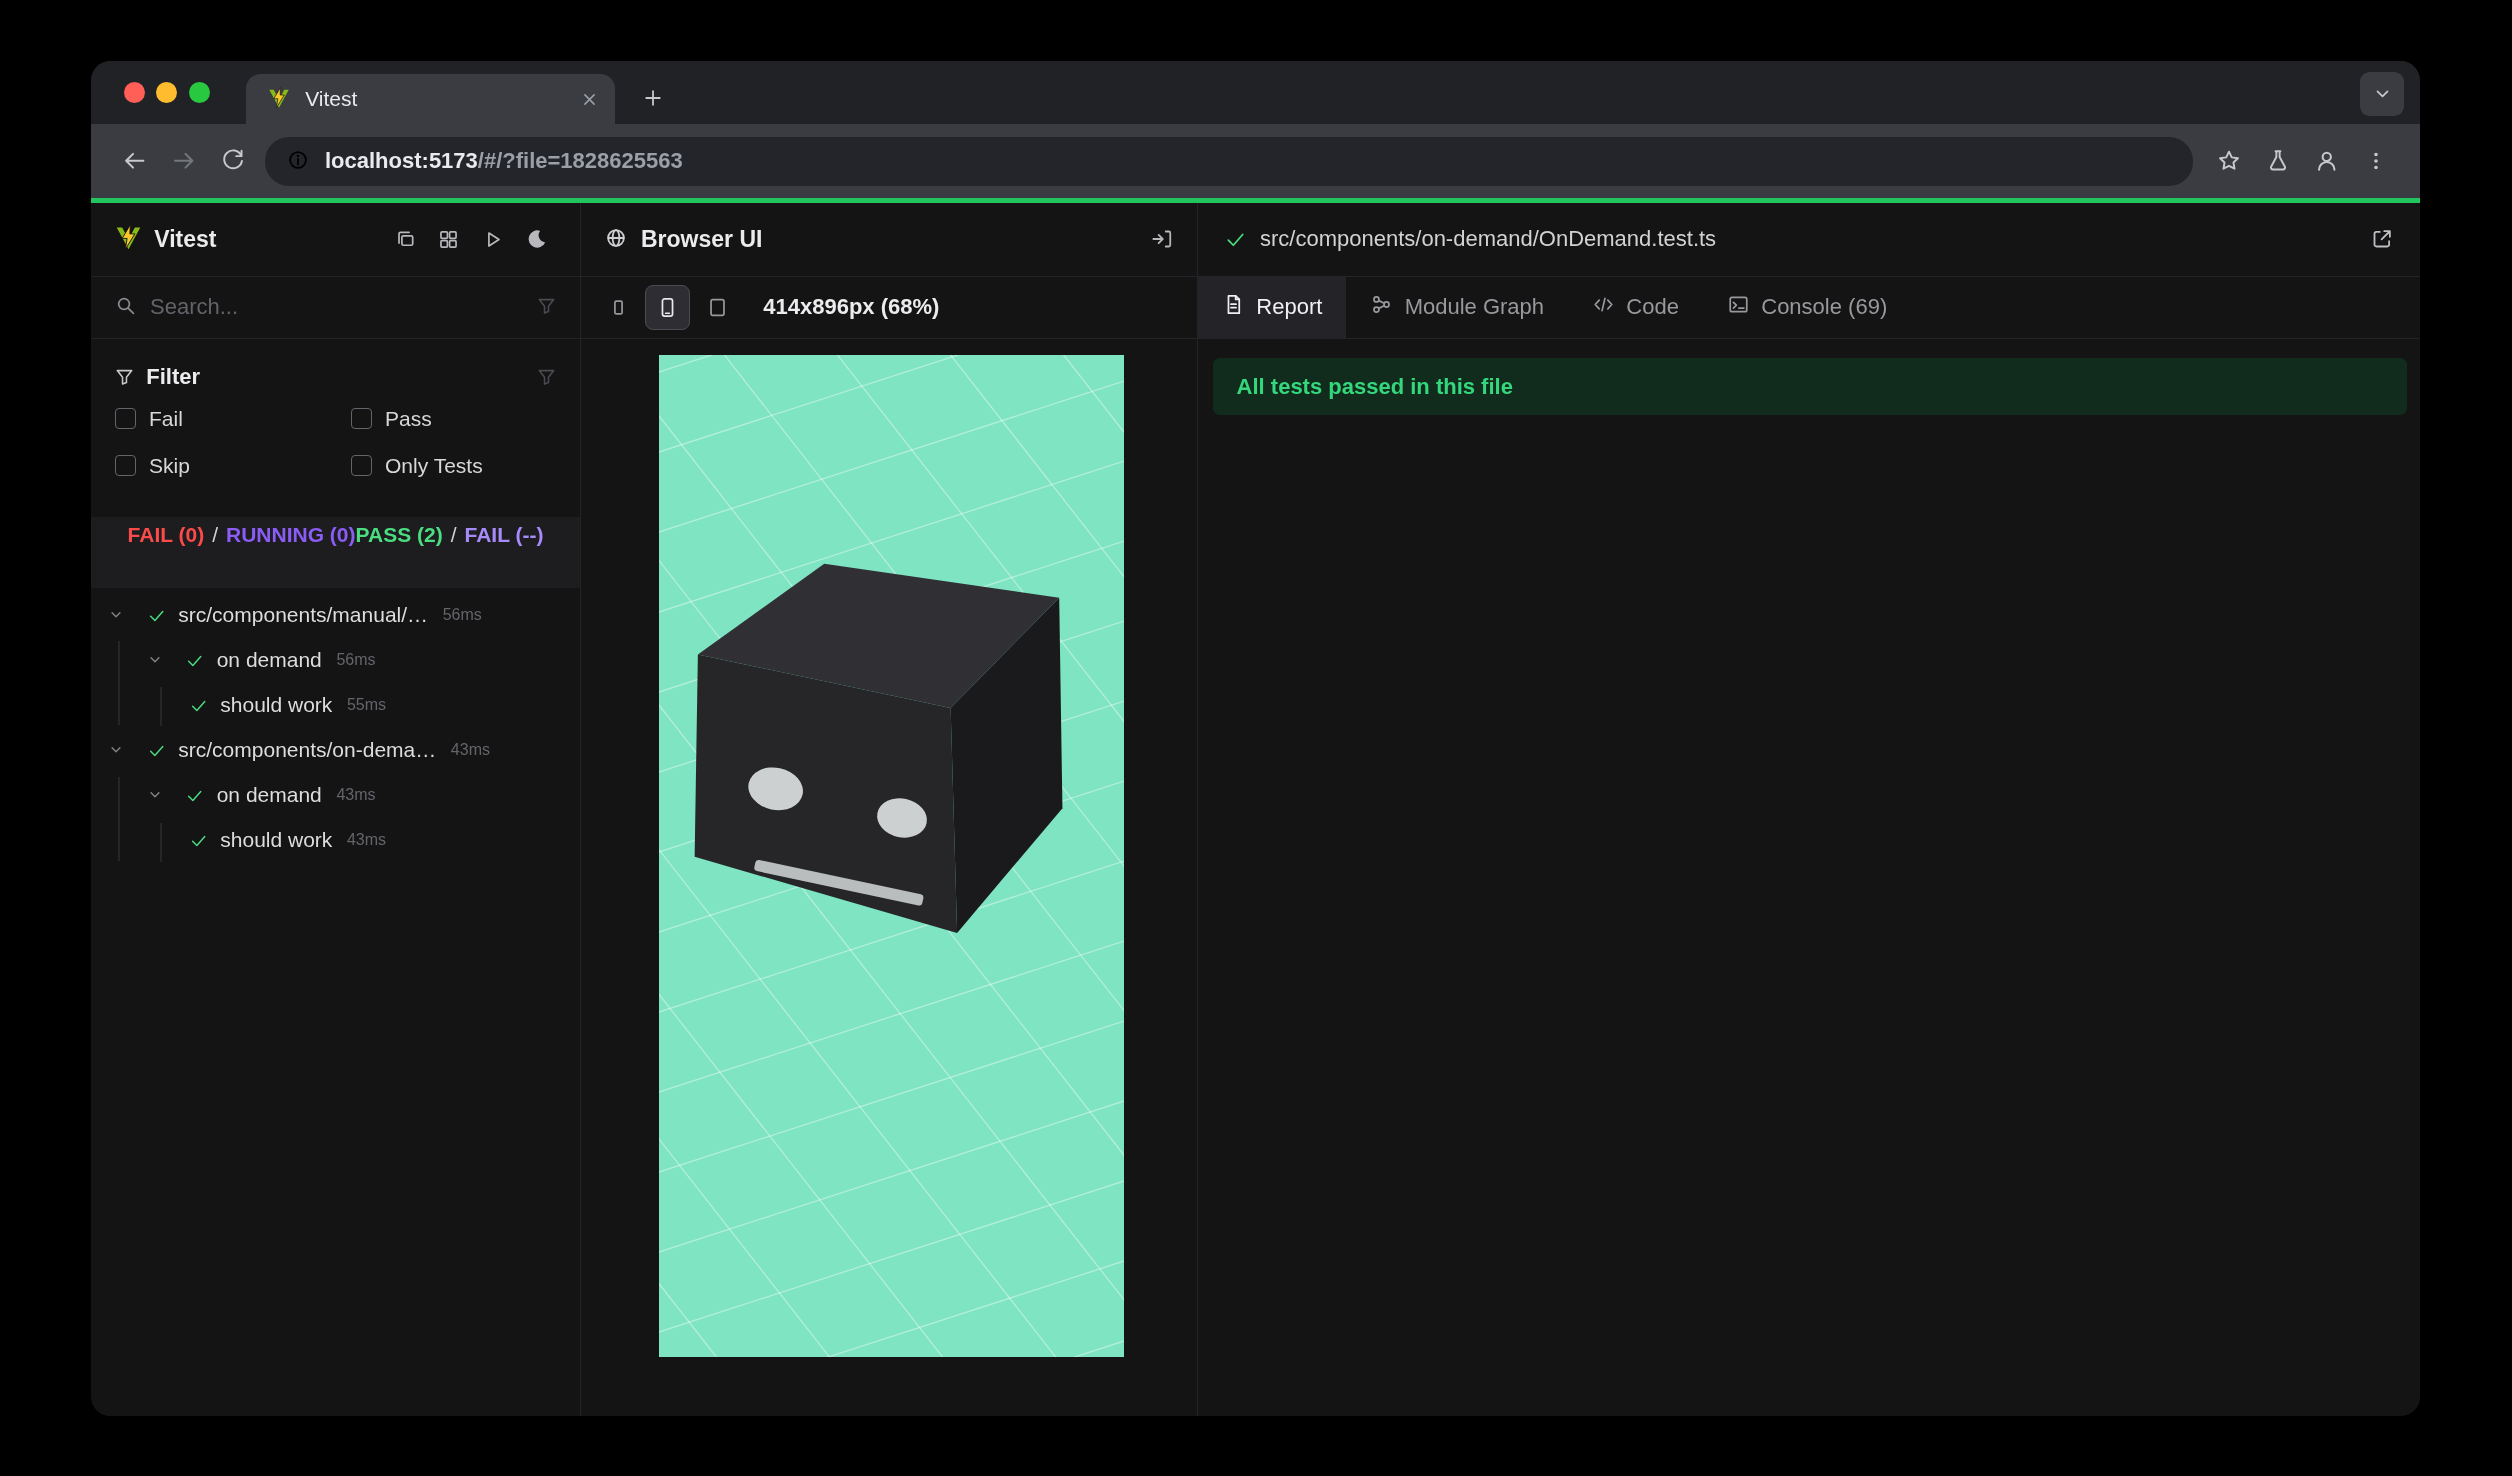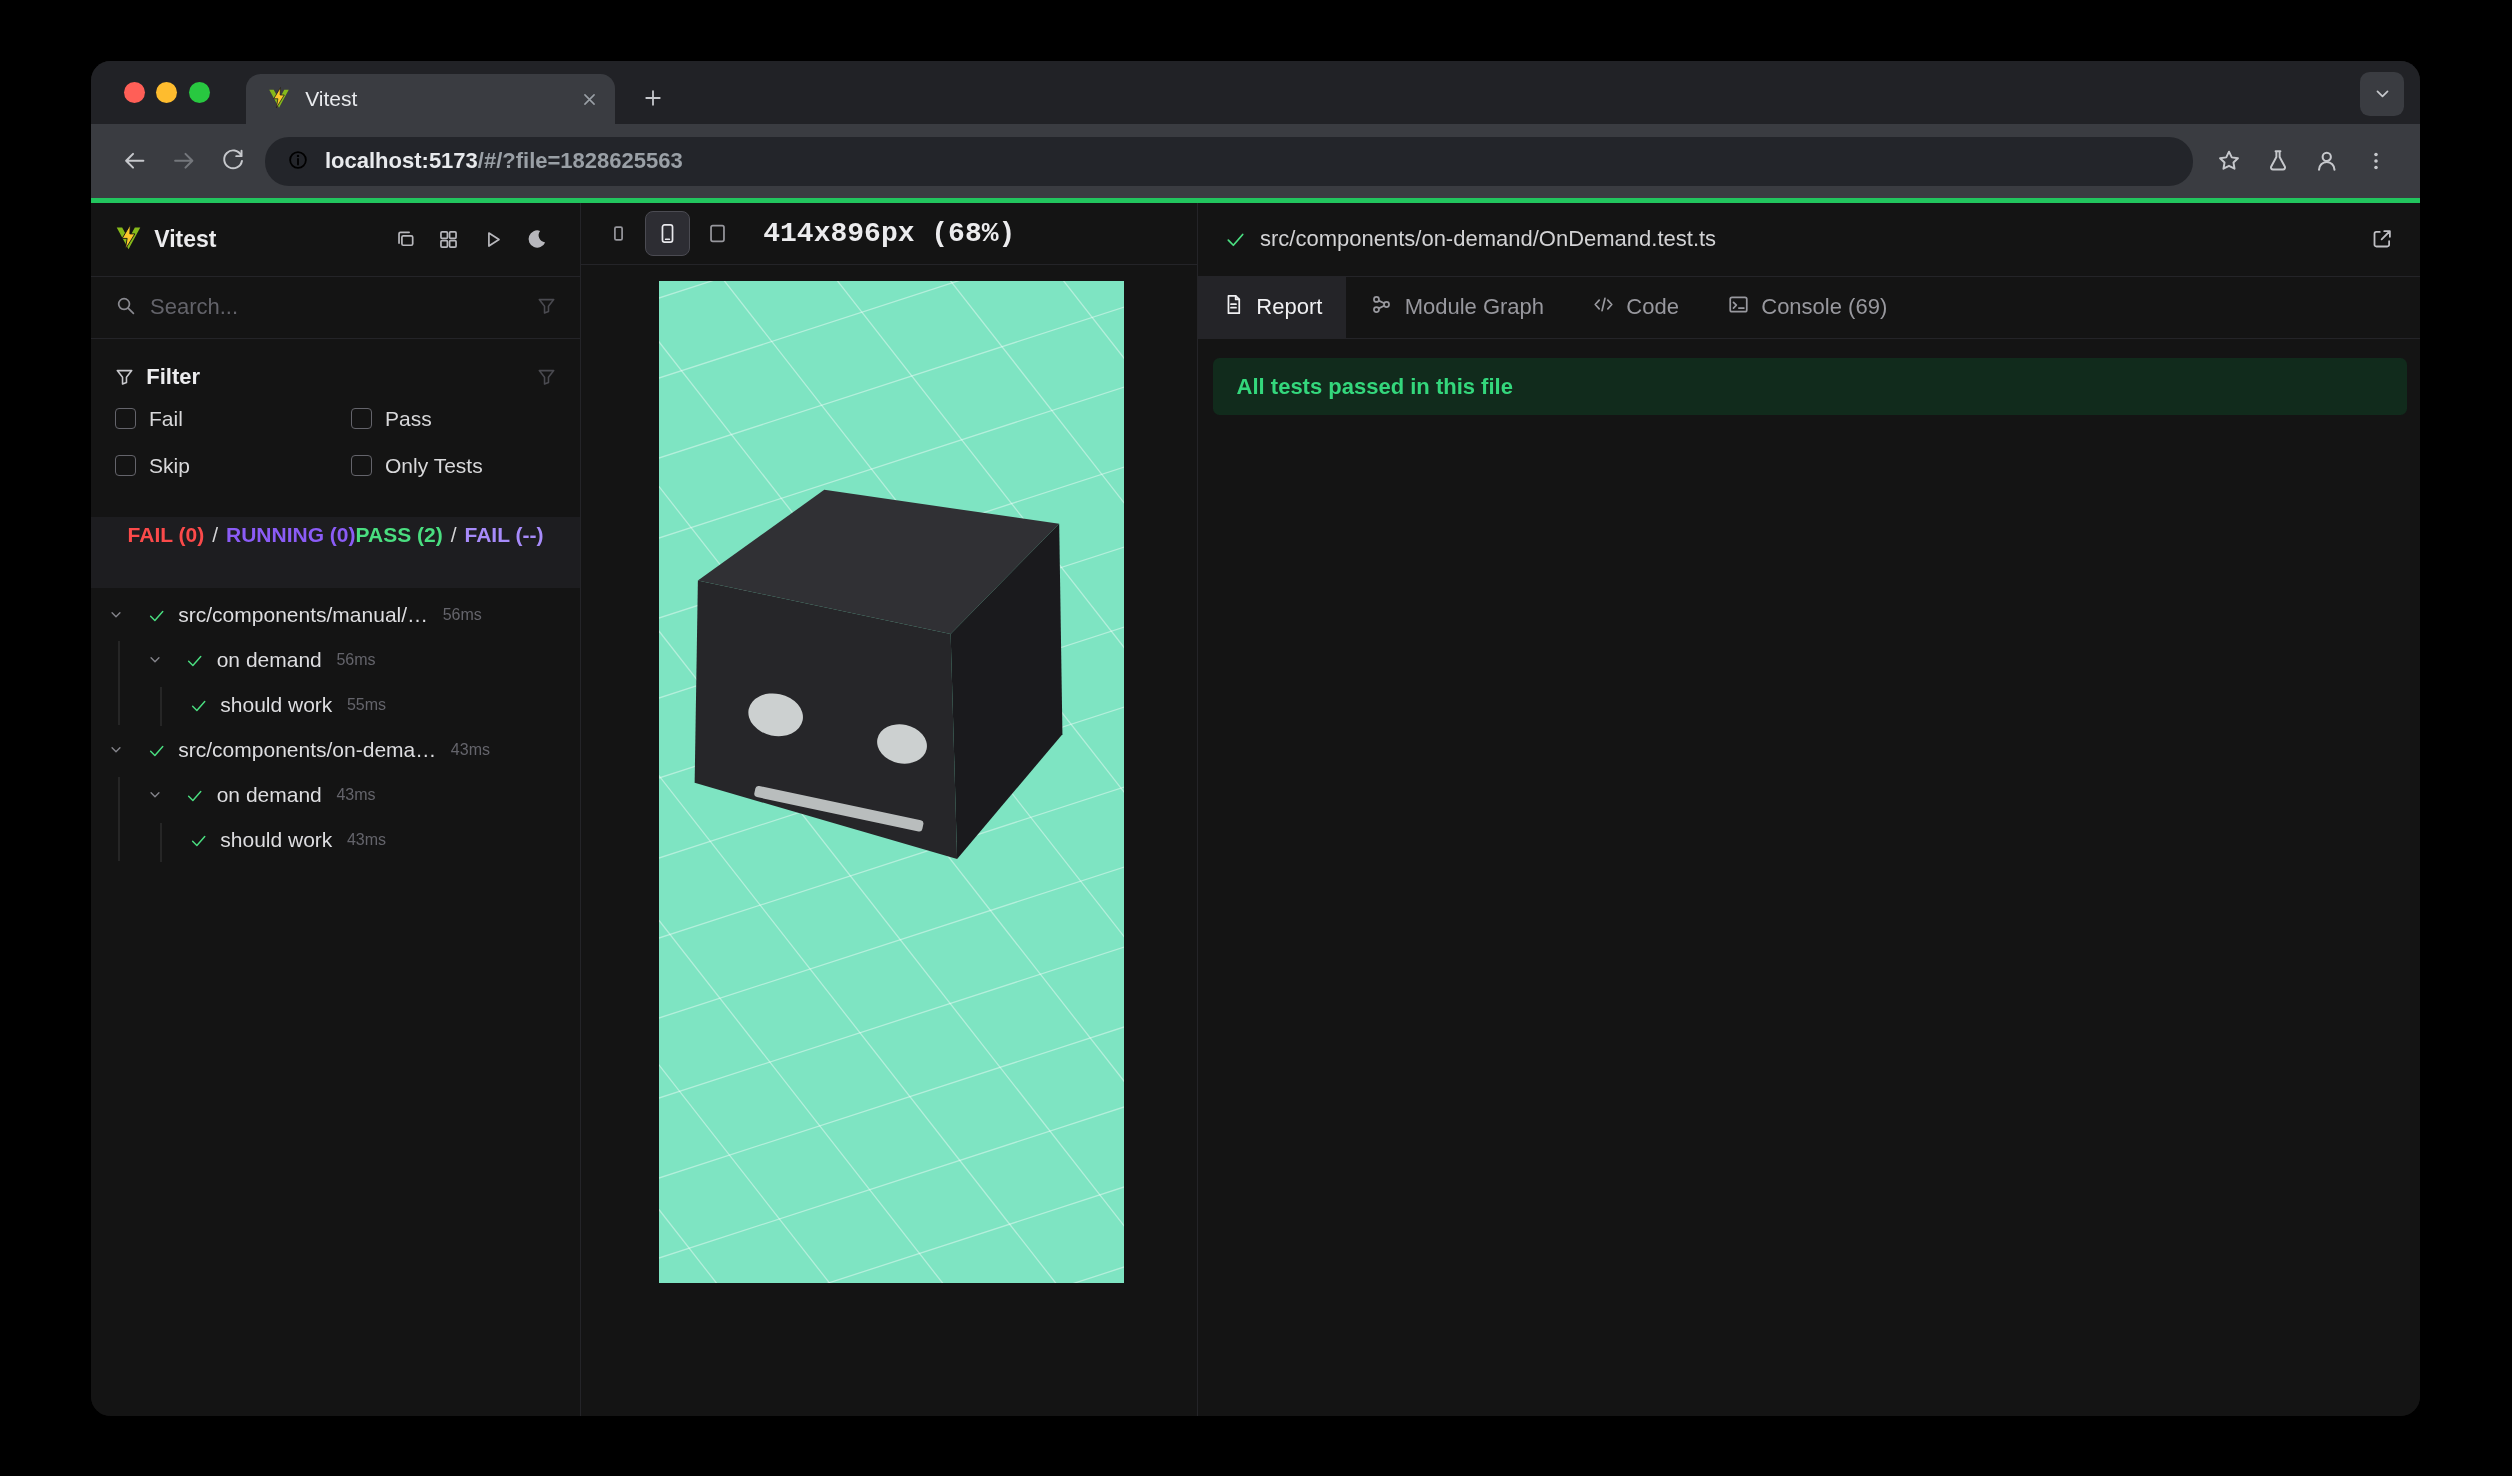--- a/index.html
+++ b/index.html
@@ -66,21 +66,21 @@
   .tlabel { color:#dddde0; font-size:21px; white-space:nowrap; }
   .tdur { color:#64646b; font-size:16px; margin-left:14.6px; }
   .guide { position:absolute; width:1.6px; background:rgba(255,255,255,.08); }
 
   
   .mid-title { color:#ececee; font-size:23px; font-weight:700; margin-left:13px; }
   .mid-expand { margin-left:auto; color:#b7b7bc; display:flex; }
   .dev-row { padding-left:14.6px; gap:4.9px; }
   .devbtn { width:45px; height:45px; border-radius:8px; display:flex; align-items:center; justify-content:center; color:#97979d; }
   .devbtn.active { background:#2d2d33; border:1.6px solid #4b4b52; color:#e8e8ec; }
-  .dev-label { color:#ececee; font-size:28px; font-weight:700; margin-left:18px;font-family:Liberation Mono, monospace; }
+  .dev-label { color:#ececee; font-size:22px; font-weight:700; margin-left:18px; }
   .mid-body { flex:1; position:relative; }
   .viewport { position:absolute; left:78px; top:16px; width:465px; height:1002px; }
   .viewport svg { display:block; width:100%; height:100%; }
 
   
   .file-check { color:#4ade80; display:flex; }
   .file-path { color:#d2d2d4; font-size:22px; margin-left:13px; white-space:nowrap; overflow:hidden; text-overflow:ellipsis; }
   .ext-btn { margin-left:auto; color:#bfbfc4; display:flex; padding-left:16px; }
   .rp-header { padding:0 26px; }
   .rtabs { padding:0; }
@@ -361,20 +361,36 @@
                 <path d="M6 17 L13 24 L26 9"></path>
               </svg>
             </span>
           <span class="tlabel">should work</span>
           <span class="tdur">43ms</span>
         </div>
       </div>
     </div>
 
     <div class="panel-mid">
+      <div class="col-header">
+        <span class="ic" style="color:#cfcfd2">
+          <svg class="sline" width="24" height="24" viewBox="0 0 32 32" stroke-width="2">
+              <circle cx="16" cy="16" r="10.5"></circle>
+              <ellipse cx="16" cy="16" rx="4.5" ry="10.5"></ellipse>
+              <path d="M5.8 16 H26.2"></path>
+            </svg>
+        </span>
+        <span class="mid-title">Browser UI</span>
+        <span class="mid-expand">
+          <svg class="sline" width="24" height="24" viewBox="0 0 32 32">
+              <path d="M21 6 h4 a2 2 0 0 1 2 2 v16 a2 2 0 0 1 -2 2 h-4"></path>
+              <path d="M4.5 16 H16.5 M11.5 10.5 L17 16 L11.5 21.5"></path>
+            </svg>
+        </span>
+      </div>
 
       <div class="col-sub dev-row">
         <span class="devbtn">
           <svg class="sline" width="23" height="23" viewBox="0 0 32 32" stroke-width="2.2">
               <rect x="11" y="7" width="10" height="18" rx="2"></rect>
             </svg>
         </span>
         <span class="devbtn active">
           <svg class="sline" width="23" height="23" viewBox="0 0 32 32" stroke-width="2.2">
               <rect x="9" y="4" width="14" height="24" rx="3"></rect>

